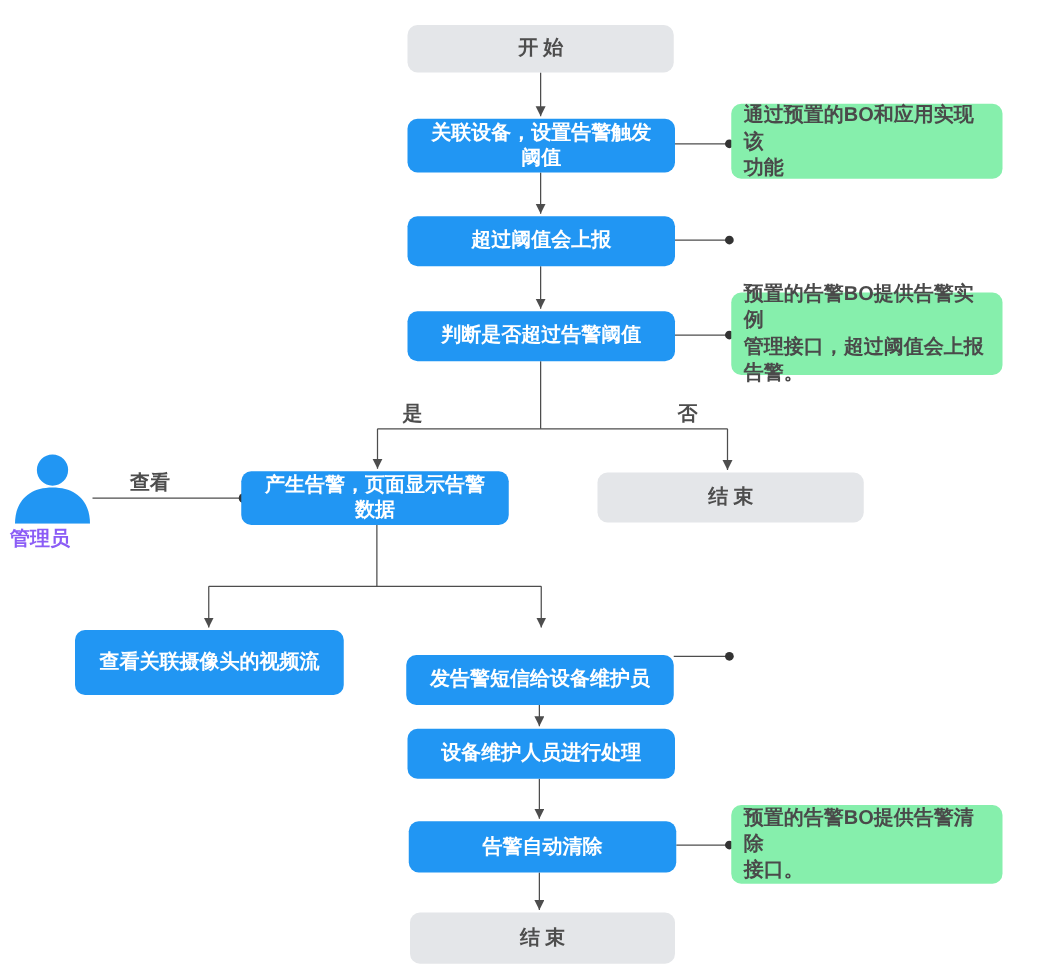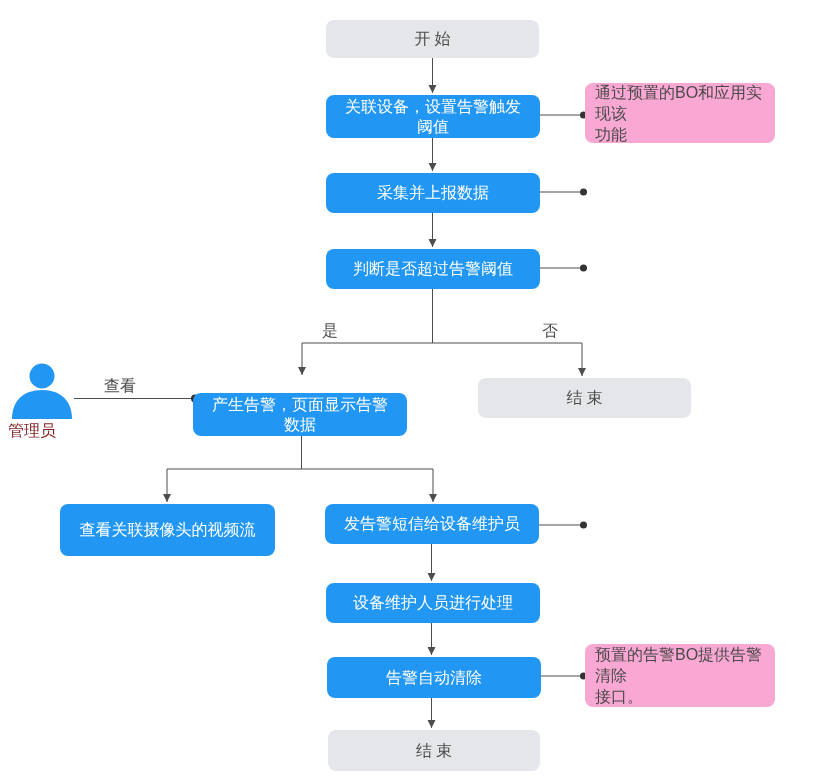--- a/index.html
+++ b/index.html
@@ -1,28 +1,28 @@
 <!DOCTYPE html>
 <html><head>
 <meta charset="utf-8">
 <style>
   html,body{margin:0;padding:0;background:#ffffff;}
   body{font-family:"Liberation Sans","DejaVu Sans",sans-serif;}
-  #canvas{position:relative;width:838px;height:782px;background:#ffffff;overflow:hidden;}
+  #canvas{position:relative;width:838px;height:782px;background:#ffffff;overflow:hidden;font-weight:bold;}
   #connector-layer{position:absolute;left:0;top:0;width:838px;height:782px;}
   .node{position:absolute;display:flex;align-items:center;justify-content:center;
         text-align:center;border-radius:8px;font-size:16px;line-height:20px;
         white-space:pre-line;box-sizing:border-box;padding:0 6px;}
   .node-blue{background:#2196F3;color:#ffffff;}
   .node-gray{background:#E4E6E9;color:#4D4D4D;letter-spacing:4px;text-indent:4px;}
-  .annotation{position:absolute;display:flex;align-items:center;background:#f9a8d4;
+  .annotation{position:absolute;display:flex;align-items:center;background:#86efac;
         color:#4A4A4A;border-radius:8px;font-size:16px;line-height:21px;
-        white-space:pre-line;box-sizing:border-box;padding:0 10px;width:190px;left:585px;}
+        white-space:pre-line;box-sizing:border-box;padding:0 10px;width:217px;left:585px;}
   .edge-label{position:absolute;font-size:16px;color:#4D4D4D;}
-  .actor-label{position:absolute;font-size:16px;color:#7f1d1d;}
+  .actor-label{position:absolute;font-size:16px;color:#8b5cf6;}
   svg{display:block;}
 </style>
 </head>
 <body>
 
 <div id="canvas">
 
   <svg id="connector-layer" width="838" height="782" viewBox="0 0 838 782">
     <defs>
       <marker id="arw" markerWidth="9" markerHeight="9" refX="8" refY="4" orient="auto" markerUnits="userSpaceOnUse">
@@ -59,43 +59,46 @@
       <circle cx="583.5" cy="525" r="3.5"></circle>
       <circle cx="583.5" cy="676" r="3.5"></circle>
     </g>
   </svg>
 
   <div class="node node-gray" style="left:326px;top:20px;width:213px;height:38px;">开始</div>
 
   <div class="node node-blue" style="left:326px;top:95px;width:214px;height:43px;">关联设备，设置告警触发
 阈值</div>
 
-  <div class="node node-blue" style="left:326px;top:173px;width:214px;height:40px;">采集并上报数据</div>
+  <div class="node node-blue" style="left:326px;top:173px;width:214px;height:40px;">超过阈值会上报</div>
 
   <div class="node node-blue" style="left:326px;top:249px;width:214px;height:40px;">判断是否超过告警阈值</div>
 
-  <div class="node node-blue" style="left:193px;top:377px;width:214px;height:43px;margin-top:16px;">产生告警，页面显示告警
+  <div class="node node-blue" style="left:193px;top:377px;width:214px;height:43px;">产生告警，页面显示告警
 数据</div>
 
   <div class="node node-gray" style="left:478px;top:378px;width:213px;height:40px;">结束</div>
 
   <div class="node node-blue" style="left:60px;top:504px;width:215px;height:52px;">查看关联摄像头的视频流</div>
 
-  <div class="node node-blue" style="left:325px;top:504px;width:214px;height:40px;">发告警短信给设备维护员</div>
+  <div class="node node-blue" style="left:325px;top:524px;width:214px;height:40px;">发告警短信给设备维护员</div>
 
   <div class="node node-blue" style="left:326px;top:583px;width:214px;height:40px;">设备维护人员进行处理</div>
 
   <div class="node node-blue" style="left:327px;top:657px;width:214px;height:41px;">告警自动清除</div>
 
   <div class="node node-gray" style="left:328px;top:730px;width:212px;height:41px;">结束</div>
 
   <div class="annotation" style="top:83px;height:60px;">通过预置的BO和应用实现该
 功能</div>
 
 
+  <div class="annotation" style="top:234px;height:66px;">预置的告警BO提供告警实例
+管理接口，超过阈值会上报
+告警。</div>
 
 
   <div class="annotation" style="top:644px;height:63px;">预置的告警BO提供告警清除
 接口。</div>
 
   <div class="edge-label" style="left:322px;top:321px;">是</div>
   <div class="edge-label" style="left:542px;top:321px;">否</div>
   <div class="edge-label" style="left:104px;top:376px;">查看</div>
 
   <svg style="position:absolute;left:10px;top:362px;" width="64" height="57" viewBox="0 0 64 57">

